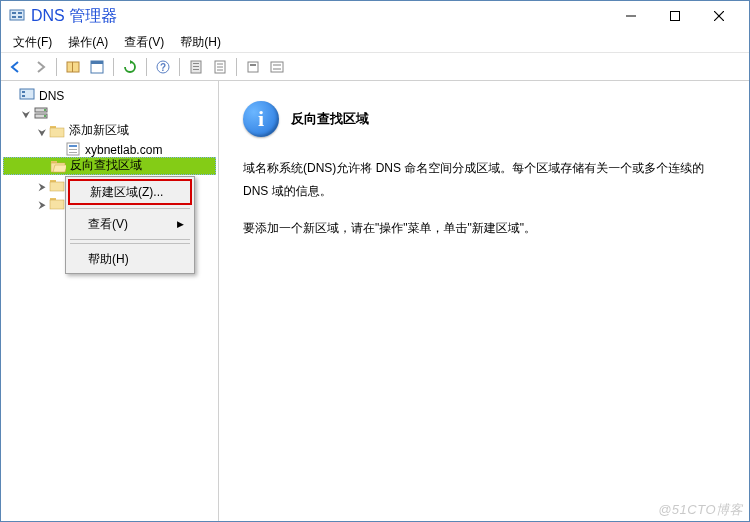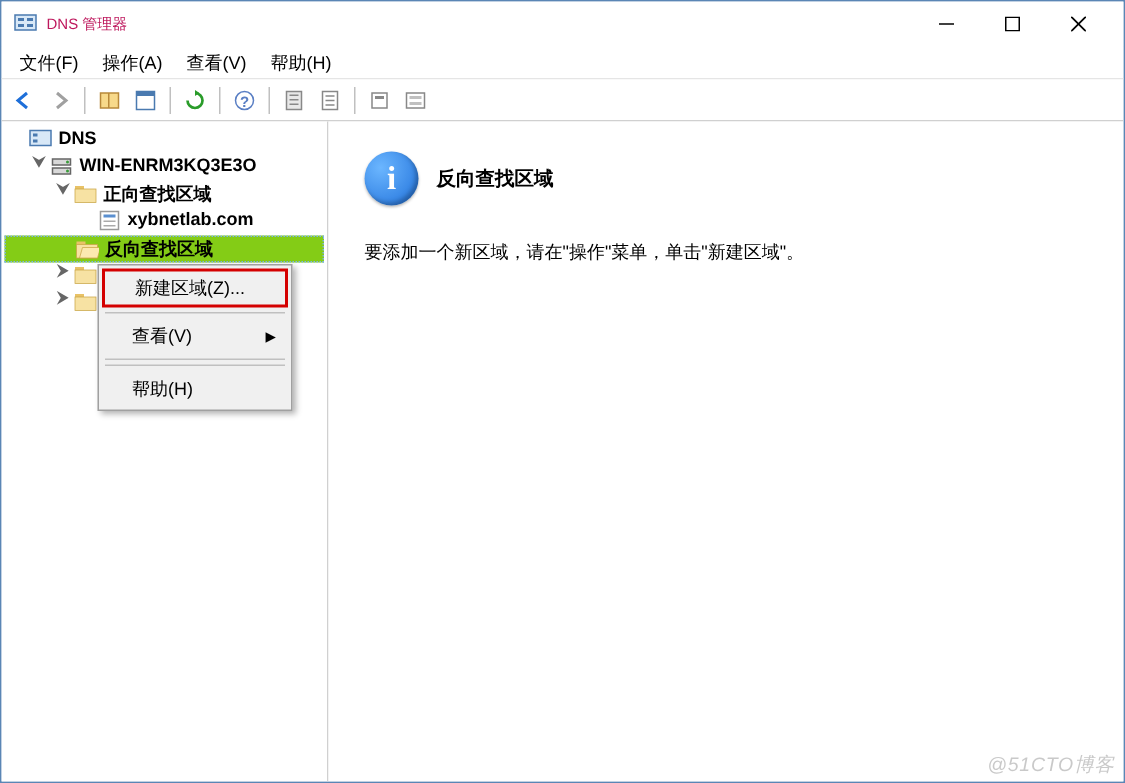--- a/index.html
+++ b/index.html
@@ -1,40 +1,40 @@
 <!DOCTYPE html>
 <html><head>
   <meta charset="utf-8">
   <style>
     * { margin: 0; padding: 0; box-sizing: border-box; font-family: "Microsoft YaHei", "Segoe UI", sans-serif; }
     body { width: 750px; height: 522px; background: #fff; border: 1px solid #5a86b5; position: relative; overflow: hidden; font-size: 12px; }
 
     
     .titlebar { height: 30px; display: flex; align-items: center; padding: 0 8px; background: #fff; }
     .titlebar .app-icon { width: 16px; height: 16px; margin-right: 6px; }
-    .titlebar .title-text { flex: 1; font-size: 10px; color: #be185d; }
+    .titlebar .title-text { flex: 1; font-size: 16px; color: #1d4ed8; }
     .titlebar .win-controls { display: flex; gap: 0; }
     .win-btn { width: 44px; height: 28px; display: flex; align-items: center; justify-content: center; cursor: pointer; }
 
     
     .menubar { height: 22px; display: flex; align-items: flex-start; padding: 0 4px; background: #fff; border-bottom: 1px solid #e5e5e5; }
     .menu-item { padding: 3px 8px; font-size: 12px; cursor: default; }
 
     
     .toolbar { height: 28px; display: flex; align-items: center; padding: 2px 4px; gap: 2px; border-bottom: 1px solid #d0d0d0; background: #fff; }
     .tb-btn { width: 22px; height: 22px; display: flex; align-items: center; justify-content: center; cursor: pointer; border: 1px solid transparent; }
     .tb-sep { width: 1px; height: 18px; background: #c0c0c0; margin: 0 3px; }
 
     
     .content { display: flex; height: calc(100% - 80px); }
     .tree-pane { width: 218px; border-right: 1px solid #d0d0d0; padding: 4px 2px; background: #fff; overflow: hidden; }
     .detail-pane { flex: 1; padding: 20px 24px; background: #fff; }
 
     
-    .tree-node { display: flex; align-items: flex-start; height: 18px; padding-right: 4px; white-space: nowrap; cursor: default; font-weight: bold; }
+    .tree-node { display: flex; align-items: flex-end; height: 18px; padding-right: 4px; white-space: nowrap; cursor: default; }
     .tree-node .expander { width: 14px; text-align: center; color: #666; font-size: 10px; }
     .tree-node .node-icon { width: 16px; height: 16px; margin-right: 4px; flex-shrink: 0; }
     .tree-node .node-label { font-size: 12px; }
     .tree-node.selected { background: #84cc16; border: 1px dotted #7eb4ea; }
 
     .indent-0 { padding-left: 2px; }
     .indent-1 { padding-left: 16px; }
     .indent-2 { padding-left: 32px; }
     .indent-3 { padding-left: 48px; }
 
@@ -182,29 +182,28 @@
       <span class="node-label">DNS</span>
     </div>
     <div class="tree-node indent-1">
       <span class="expander">⮟</span>
       <span class="node-icon"><svg width="16" height="16">
             <rect x="2" y="3" width="12" height="4" fill="#d8d8d8" stroke="#666"></rect>
             <rect x="2" y="9" width="12" height="4" fill="#d8d8d8" stroke="#666"></rect>
             <circle cx="12" cy="5" r="1" fill="#3a9c3a"></circle>
             <circle cx="12" cy="11" r="1" fill="#3a9c3a"></circle>
           </svg></span>
-      <span class="node-label">WIN-ENRM3KQ3E3O</span>
     </div>
     <div class="tree-node indent-2">
       <span class="expander">⮟</span>
       <span class="node-icon folder-icon"><svg width="16" height="16">
             <rect class="tab" x="1" y="3" width="6" height="3"></rect>
             <rect class="body" x="1" y="5" width="14" height="9"></rect>
           </svg></span>
-      <span class="node-label">正向查找区域</span>
+      <span class="node-label">添加新区域</span>
     </div>
     <div class="tree-node indent-3">
       <span class="expander"></span>
       <span class="node-icon"><svg width="16" height="16">
             <rect x="2" y="2" width="12" height="12" fill="#fff" stroke="#999"></rect>
             <rect x="4" y="4" width="8" height="2" fill="#5a8fd0"></rect>
             <rect x="4" y="8" width="8" height="1" fill="#aaa"></rect>
             <rect x="4" y="11" width="8" height="1" fill="#aaa"></rect>
           </svg></span>
       <span class="node-label">xybnetlab.com</span>
@@ -232,20 +231,21 @@
             <rect class="body" x="1" y="5" width="14" height="9"></rect>
           </svg></span>
     </div>
   </div>
 
   <div class="detail-pane">
     <div class="detail-header">
       <div class="info-icon">i</div>
       <div class="detail-title">反向查找区域</div>
     </div>
+    <div class="detail-text">域名称系统(DNS)允许将 DNS 命名空间分成区域。每个区域存储有关一个或多个连续的 DNS 域的信息。</div>
     <div class="detail-text">要添加一个新区域，请在"操作"菜单，单击"新建区域"。</div>
   </div>
 </div>
 
 <div class="context-menu">
   <div class="ctx-item highlighted">
     <span>新建区域(Z)...</span>
   </div>
   <div class="ctx-sep"></div>
   <div class="ctx-item">

